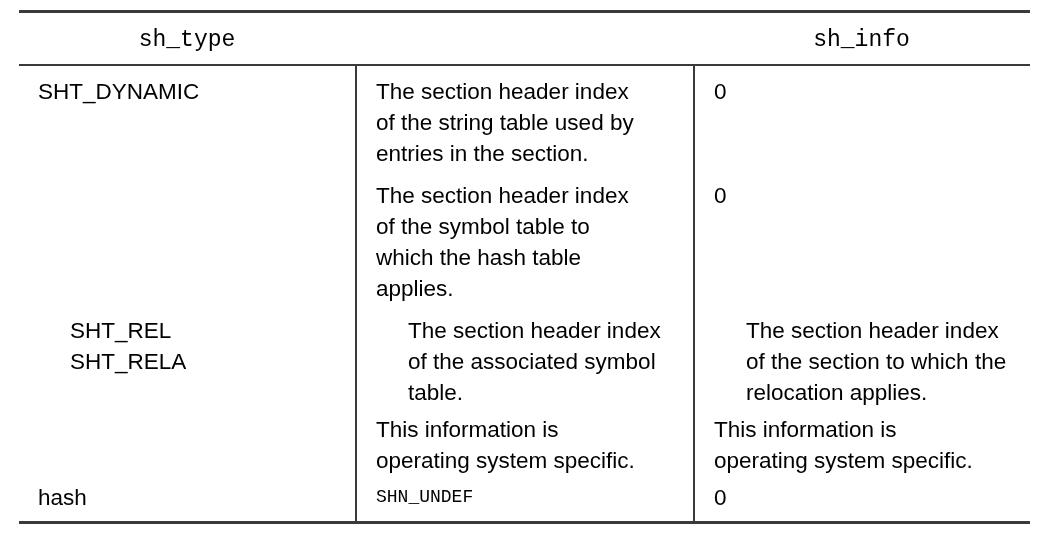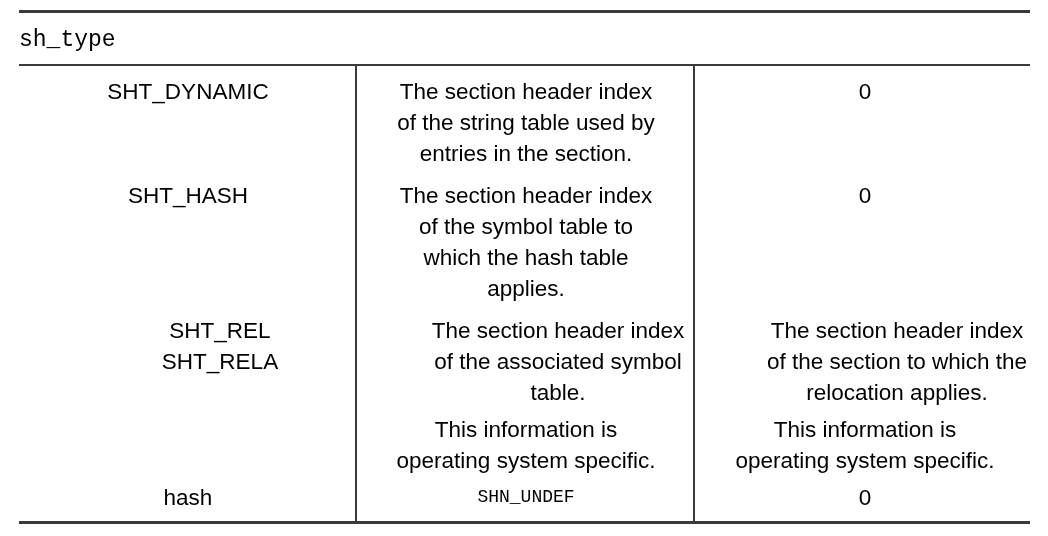--- a/index.html
+++ b/index.html
@@ -50,21 +50,21 @@
     top: 24px;
     width: 1011px;
     height: 38px;
   }
   .hd-cell {
     position: absolute;
     top: 0;
     font-family: "Liberation Mono", "DejaVu Sans Mono", monospace;
     font-size: 23px;
     line-height: 32px;
-    text-align: left;
+    text-align: center;
     white-space: nowrap;
   }
   #hd-type { left: 0px;   width: 336px; }
   #hd-link { left: 336px; width: 338px; }
   #hd-info { left: 674px; width: 337px; }
 
   
   #tbody {
     position: absolute;
     left: 0;
@@ -90,51 +90,51 @@
   .c-link { left: 376px; width: 300px; }
   .c-info { left: 714px; width: 302px; }
 
   
   .row-h104 { height: 104px; }
   .row-h135 { height: 135px; }
   .row-h99  { height: 99px; margin-left: 32px;  }
   .row-h72  { height: 72px;  }
   .row-h46  { height: 46px;  }
 
-  .row > .cell { padding-top: 10px; text-align: center; }
+  .row > .cell { padding-top: 10px; }
   .row-h46 > .cell { padding-top: 6px; }
 </style>
 </head>
 <body>
 
 <div id="table-wrap">
 
   <div class="hrule" id="rule-top"></div>
   <div class="hrule" id="rule-header"></div>
   <div class="hrule" id="rule-bottom"></div>
 
   <div class="vrule" id="vrule-1"></div>
   <div class="vrule" id="vrule-2"></div>
 
   <div id="header-row">
     <div class="hd-cell" id="hd-type">sh_type</div>
+    <div class="hd-cell" id="hd-info">sh_info</div>
   </div>
 
   <div id="tbody">
 
     <div class="row row-h104">
       <div class="cell c-type">SHT_DYNAMIC</div>
       <div class="cell c-link">The section header index
 of the string table used by
 entries in the section.</div>
       <div class="cell c-info">0</div>
     </div>
 
     <div class="row row-h135">
-      <div class="cell c-type">SHT_HASH</div>
       <div class="cell c-link">The section header index
 of the symbol table to
 which the hash table
 applies.</div>
       <div class="cell c-info">0</div>
     </div>
 
     <div class="row row-h99">
       <div class="cell c-type">SHT_REL
 SHT_RELA</div>

